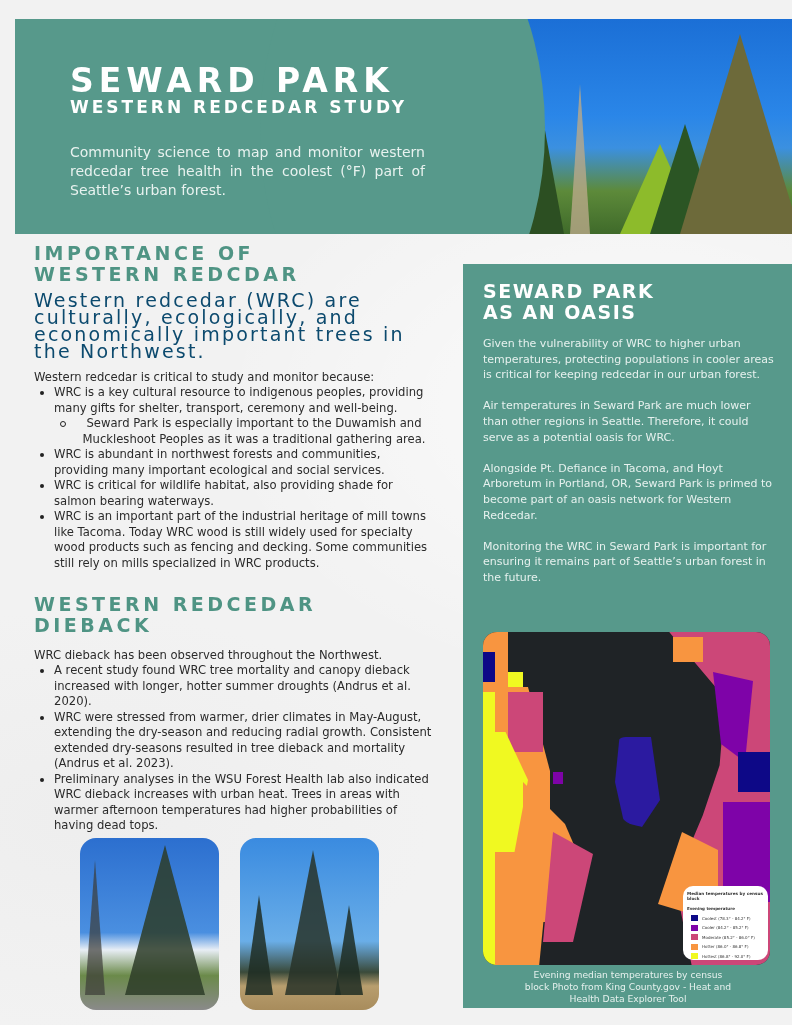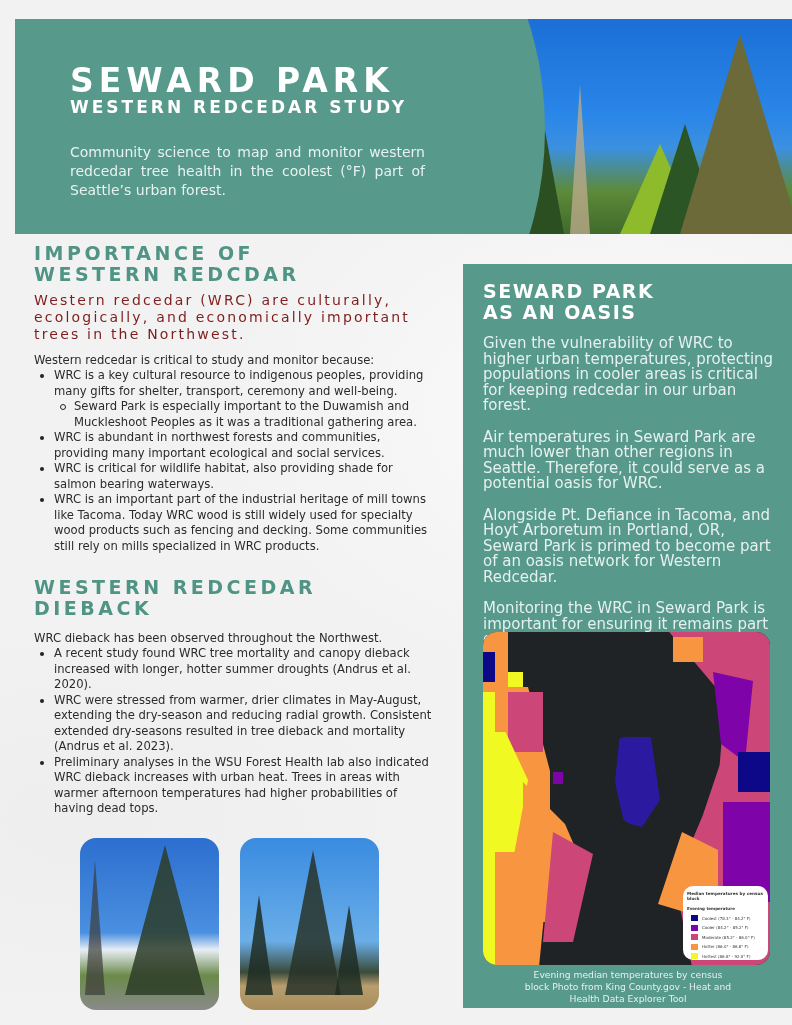--- a/index.html
+++ b/index.html
@@ -59,29 +59,29 @@
     font-size: 14px; line-height: 19px; color: #e8f2ef; text-align: justify;
   }
 
   
   .left { position: absolute; left: 34px; top: 243px; width: 400px; }
   .h-section {
     font-weight: bold; color: #4f9484; font-size: 19px; letter-spacing: 3.5px; line-height: 21px;
   }
   .lead {
     margin-top: 7px;
-    font-size: 14px; letter-spacing: 2.2px; line-height: 17px; color: #7f1d1d;
+    font-size: 19px; letter-spacing: 2.2px; line-height: 17px; color: #0c4a6e;
   }
   .para { font-size: 11.6px; line-height: 15.2px; color: #2b2b2b; }
   ul.bullets { list-style: none; margin-left: 0; }
   ul.bullets > li { position: relative; padding-left: 20px; font-size: 11.6px; line-height: 15.5px; }
   ul.bullets > li::before {
     content: ""; position: absolute; left: 6px; top: 6px; width: 4px; height: 4px; border-radius: 50%; background: #222;
   }
-  ul.sub { list-style: none; }
+  ul.sub { list-style: none; text-align: center; }
   ul.sub > li { position: relative; padding-left: 20px; font-size: 11.6px; line-height: 15.5px; }
   ul.sub > li::before {
     content: ""; position: absolute; left: 6px; top: 5px; width: 4px; height: 4px; border-radius: 50%; border: 1px solid #222; background: transparent;
   }
 
   
   .photo {
     position: absolute; top: 838px; width: 139px; height: 172px; border-radius: 16px; overflow: hidden;
   }
   .photo.p1 {
@@ -102,21 +102,21 @@
   .sidebar {
     position: absolute; left: 463px; top: 264px; width: 329px; height: 744px;
     background: #57998b;
   }
   .side-title {
     position: absolute; left: 20px; top: 17px;
     font-weight: bold; color: #fff; font-size: 19px; letter-spacing: 1.5px; line-height: 21px;
   }
   .side-body {
     position: absolute; left: 20px; top: 72px; width: 295px;
-    color: #e6f1ee; font-size: 15px; line-height: 15.6px;
+    color: #e6f1ee; font-size: 11px; line-height: 15.6px;
   }
   .side-body p { margin-bottom: 15.6px; }
 
   .map {
     position: absolute; left: 20px; top: 368px; width: 287px; height: 333px;
     border-radius: 14px; overflow: hidden; background: #1f2326;
   }
   .map .region { position: absolute; }
   .legend {
     position: absolute; left: 200px; top: 254px; width: 85px; height: 74px;

